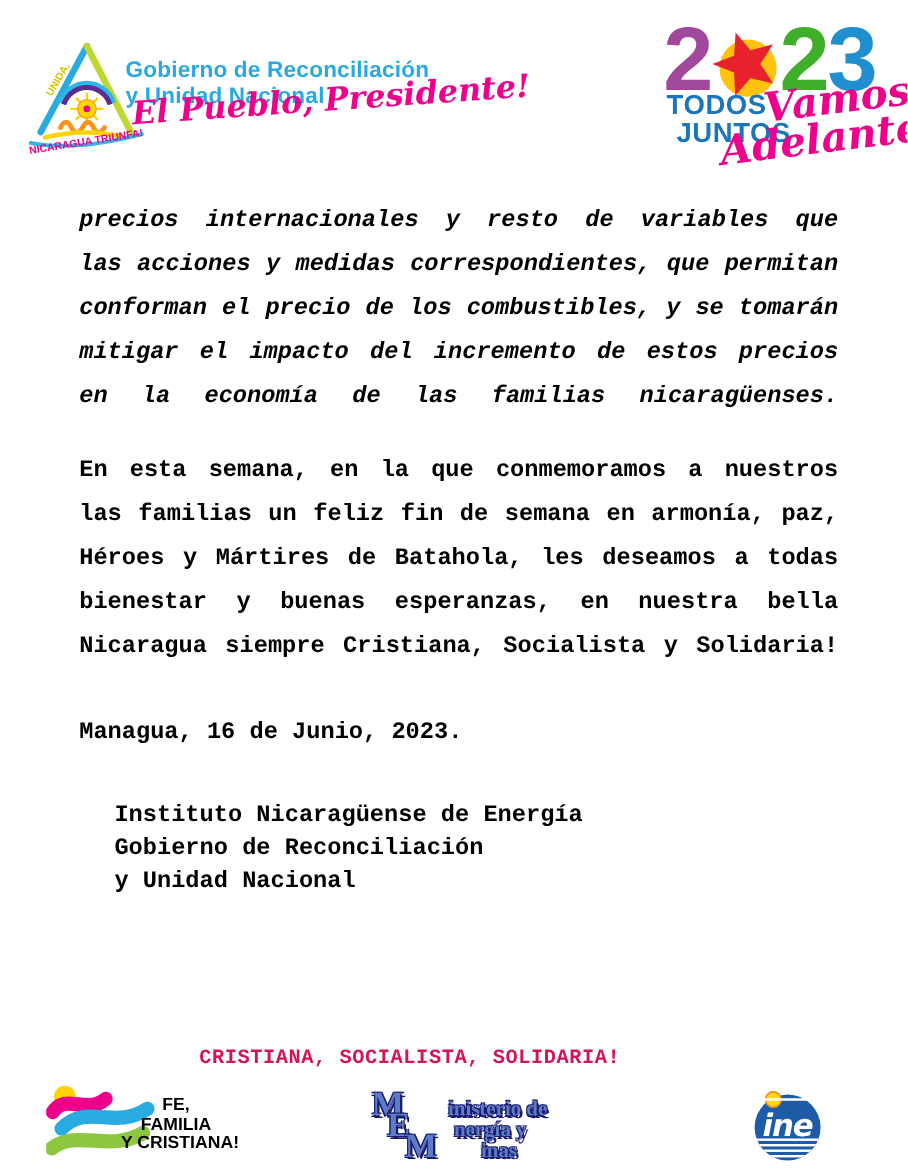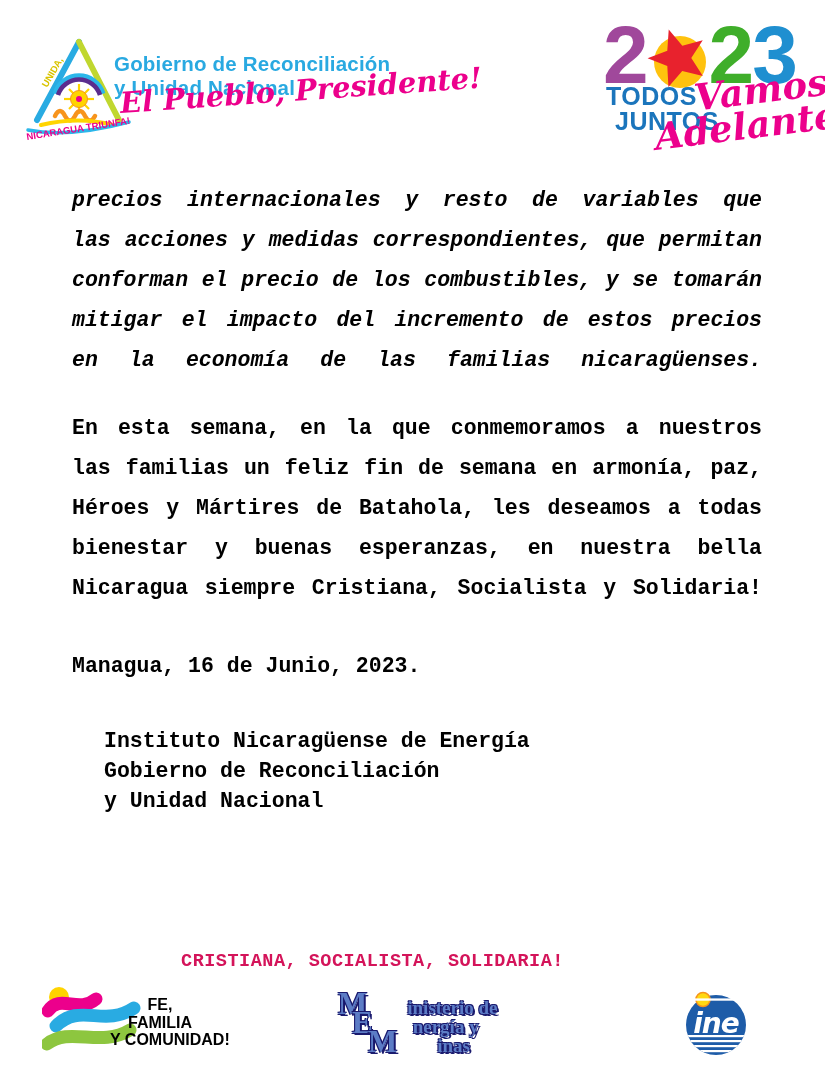--- a/index.html
+++ b/index.html
@@ -138,21 +138,21 @@
 
   <svg class="fe-svg" width="100" height="74" viewBox="0 0 100 74">
     <circle cx="17" cy="13" r="10" fill="#ffd400"></circle>
     <path d="M6,27 C18,9 36,30 54,15" fill="none" stroke="#ec008c" stroke-width="13" stroke-linecap="round"></path>
     <path d="M14,42 C38,18 62,44 92,24" fill="none" stroke="#29abe2" stroke-width="13" stroke-linecap="round"></path>
     <path d="M5,60 C28,42 58,64 88,46" fill="none" stroke="#8dc63f" stroke-width="13" stroke-linecap="round"></path>
   </svg>
   <div class="fe-text">
     <div>FE,</div>
     <div>FAMILIA</div>
-    <div>Y COMUNIDAD!</div>
+    <div>Y CRISTIANA!</div>
   </div>
 
   <div class="mem">
     <div class="mem-line i1"><span class="mem-big">M</span><span class="mem-rest">inisterio de</span></div>
     <div class="mem-line i2"><span class="mem-big">E</span><span class="mem-rest">nergía y</span></div>
     <div class="mem-line i3"><span class="mem-big">M</span><span class="mem-rest">inas</span></div>
   </div>
 
   <svg class="ine-svg" width="66" height="70" viewBox="0 0 66 70">
     <defs>

